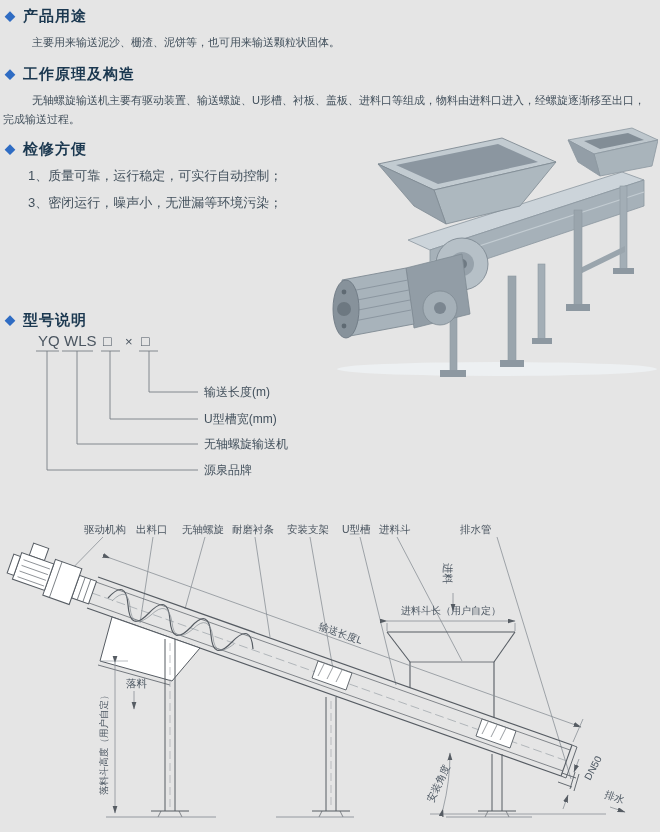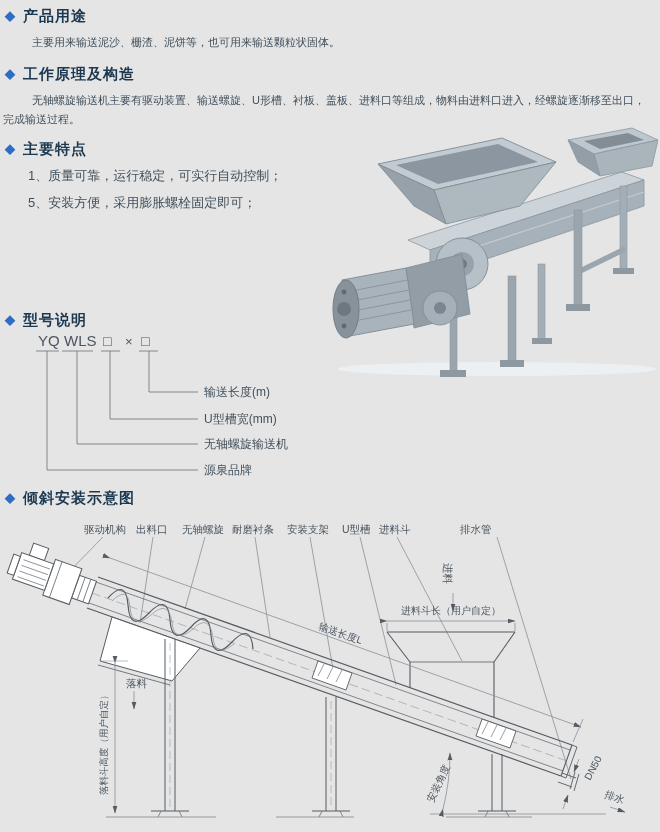--- a/index.html
+++ b/index.html
@@ -24,24 +24,24 @@
 <body>
 
 <div class="page">
 
   <h2 class="hdr hdr-usage"><span class="dia">◆</span><span>产品用途</span></h2>
   <p class="body-text">主要用来输送泥沙、栅渣、泥饼等，也可用来输送颗粒状固体。</p>
 
   <h2 class="hdr hdr-principle"><span class="dia">◆</span><span>工作原理及构造</span></h2>
   <p class="body-text">无轴螺旋输送机主要有驱动装置、输送螺旋、U形槽、衬板、盖板、进料口等组成，物料由进料口进入，经螺旋逐渐移至出口，完成输送过程。</p>
 
-  <h2 class="hdr hdr-features"><span class="dia">◆</span><span>主要特点</span></h2>
+  <h2 class="hdr hdr-features"><span class="dia">◆</span><span>检修方便</span></h2>
   <div class="features-list">
     <div class="feature-item">1、质量可靠，运行稳定，可实行自动控制；</div>
-    <div class="feature-item">5、安装方便，采用膨胀螺栓固定即可；</div>
+    <div class="feature-item">3、密闭运行，噪声小，无泄漏等环境污染；</div>
   </div>
 
   <svg class="photo" viewBox="0 0 336 258">
     <ellipse cx="175" cy="247" rx="160" ry="7" fill="#edf0f2"></ellipse>
 
     <polygon points="86,118 300,50 322,58 108,128" fill="#ccd4da" stroke="#8c97a0" stroke-width="0.8"></polygon>
     <polygon points="108,128 322,58 322,84 108,156" fill="#a6b1b9" stroke="#8c97a0" stroke-width="0.8"></polygon>
     <line x1="108" y1="140" x2="322" y2="70" stroke="#c3ccd2" stroke-width="1.2"></line>
 
     <polygon points="246,18 310,6 336,18 272,32" fill="#bec7cd" stroke="#8c97a0" stroke-width="0.8"></polygon>
@@ -105,21 +105,20 @@
       <polyline points="47,21 47,140 198,140"></polyline>
     </g>
     <g fill="#42505c" font-size="12">
       <text x="204" y="66">输送长度(m)</text>
       <text x="204" y="93">U型槽宽(mm)</text>
       <text x="204" y="118">无轴螺旋输送机</text>
       <text x="204" y="144">源泉品牌</text>
     </g>
   </svg>
 
-  <h2 class="hdr hdr-install"><span class="dia">◆</span><span>倾斜安装示意图</span></h2>
   <svg class="install-diagram" viewBox="0 0 660 321">
     <defs>
       <marker id="arr" orient="auto" markerWidth="9" markerHeight="7" refX="7.5" refY="2.5" markerUnits="userSpaceOnUse">
         <path d="M0,0 L8,2.5 L0,5 z" fill="#565c63"></path>
       </marker>
     </defs>
 
     <g fill="#4a5560" font-size="10.5">
       <text x="84" y="22">驱动机构</text>
       <text x="136" y="22">出料口</text>

